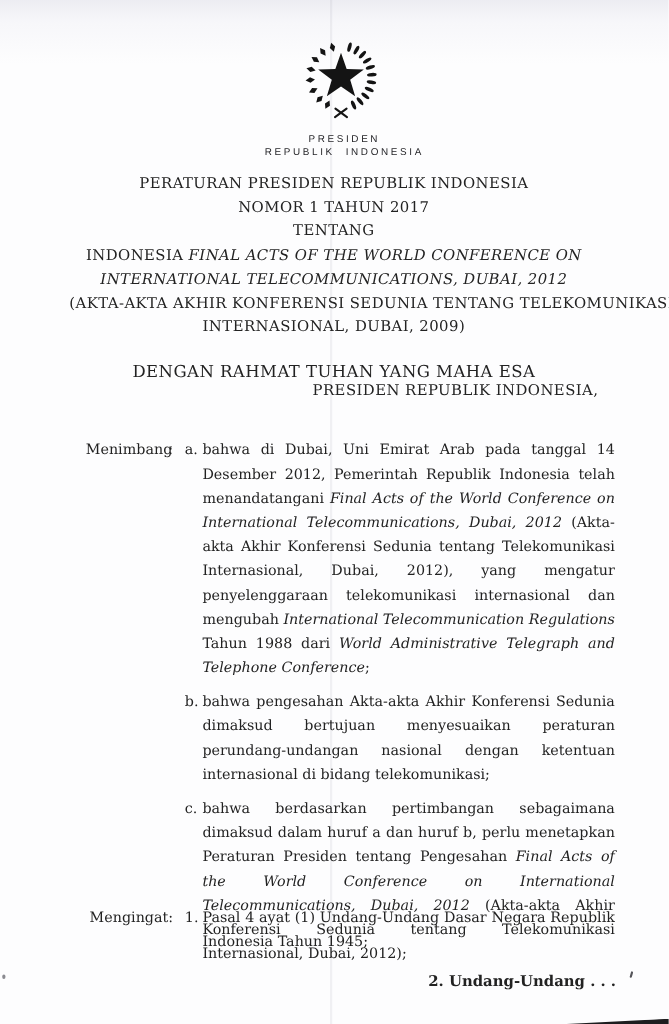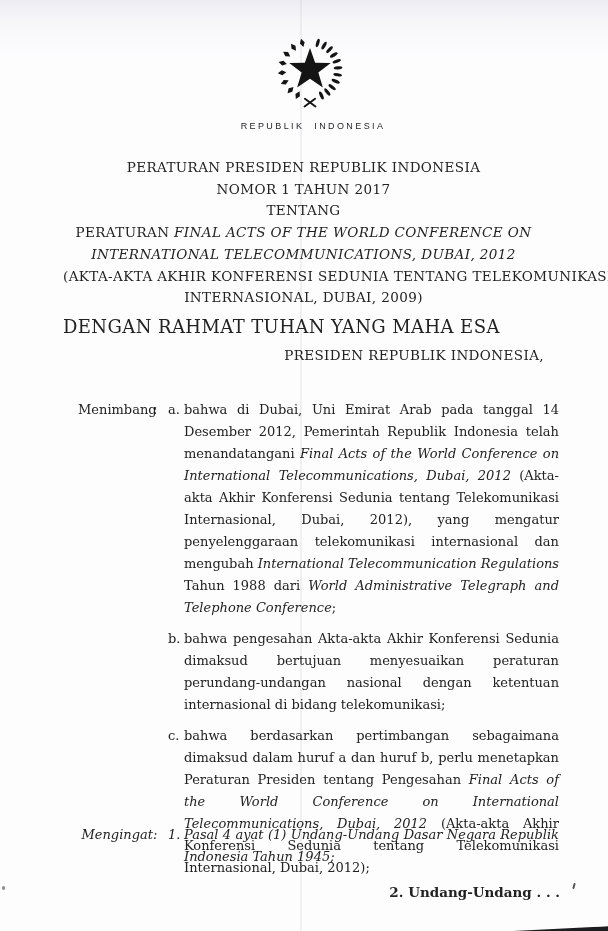--- a/index.html
+++ b/index.html
@@ -58,32 +58,32 @@
   
   .title-block {
     position: absolute; left: 63px; top: 157px; width: 481px;
     text-align: center;
     font-size: 13.5px; line-height: 21.7px;
     letter-spacing: 0.4px;
     white-space: nowrap;
   }
 
   .motto {
-    position: absolute; left: 63px; top: 316px; width: 481px;
-    font-size: 18px; letter-spacing: 0.4px;
+    position: absolute; left: 63px; top: 329px; width: 481px;
+    text-align: center; font-size: 15px; letter-spacing: 0.4px;
   }
   .enacting {
     position: absolute; left: 63px; top: 347px; width: 481px;
     text-align: right; font-size: 13.5px; letter-spacing: 0.4px;
   }
 
   
   .body-text { font-size: 13px; line-height: 22px; }
   .considerations { position: absolute; left: 78px; top: 399px; width: 481px; }
-  .legal-basis    { position: absolute; left: 78px; top: 824px; width: 481px; font-style: italic; }
+  .legal-basis    { position: absolute; left: 78px; top: 824px; width: 481px; }
 
   .clause-row {
     display: grid;
     grid-template-columns: 75px 15px 16px 1fr;
     margin-bottom: 9px;
   }
   .clause-row:last-child { margin-bottom: 0; }
   .clause-label { text-align: right; }
   .clause-sep   { text-align: left; }
   .clause-marker{ text-align: left; }
@@ -173,28 +173,29 @@
       </g>
 
       <g stroke="#141414" stroke-width="2.4" stroke-linecap="round">
         <path d="M43.5 83 L57 93" fill="none"></path>
         <path d="M56.5 83 L43 93" fill="none"></path>
       </g>
     </g>
   </svg>
 
   <div class="letterhead">
+    <div>PRESIDEN</div>
     <div>REPUBLIK INDONESIA</div>
   </div>
 
   <div class="title-block">
     <div><span>PERATURAN PRESIDEN REPUBLIK INDONESIA</span></div>
     <div><span>NOMOR 1 TAHUN 2017</span></div>
     <div><span>TENTANG</span></div>
-    <div><span>PERATURAN </span><i>FINAL ACTS OF THE WORLD CONFERENCE ON</i></div>
+    <div><span>INDONESIA </span><i>FINAL ACTS OF THE WORLD CONFERENCE ON</i></div>
     <div><i>INTERNATIONAL TELECOMMUNICATIONS, DUBAI, 2012</i></div>
     <div><span>(AKTA-AKTA AKHIR KONFERENSI SEDUNIA TENTANG TELEKOMUNIKASI</span></div>
     <div><span>INTERNASIONAL, DUBAI, 2009)</span></div>
   </div>
 
   <div class="motto">DENGAN RAHMAT TUHAN YANG MAHA ESA</div>
   <div class="enacting">PRESIDEN REPUBLIK INDONESIA,</div>
 
   <section class="considerations body-text">
     <div class="clause-row">

